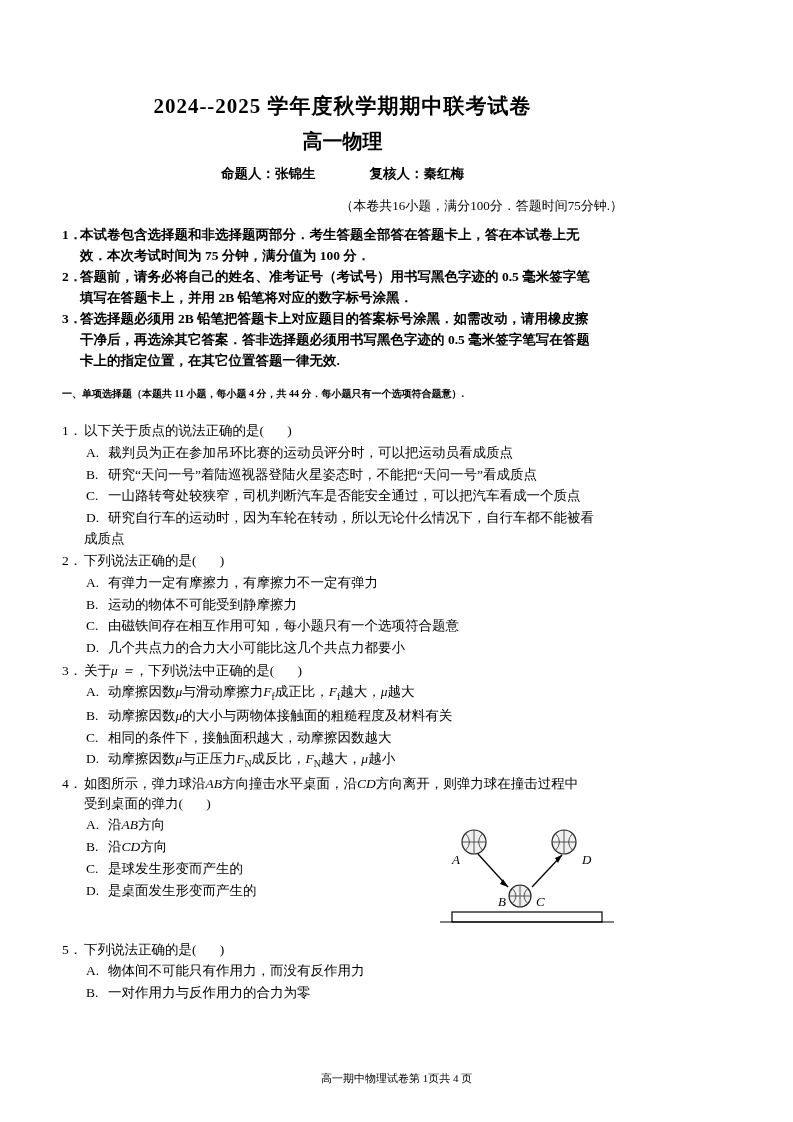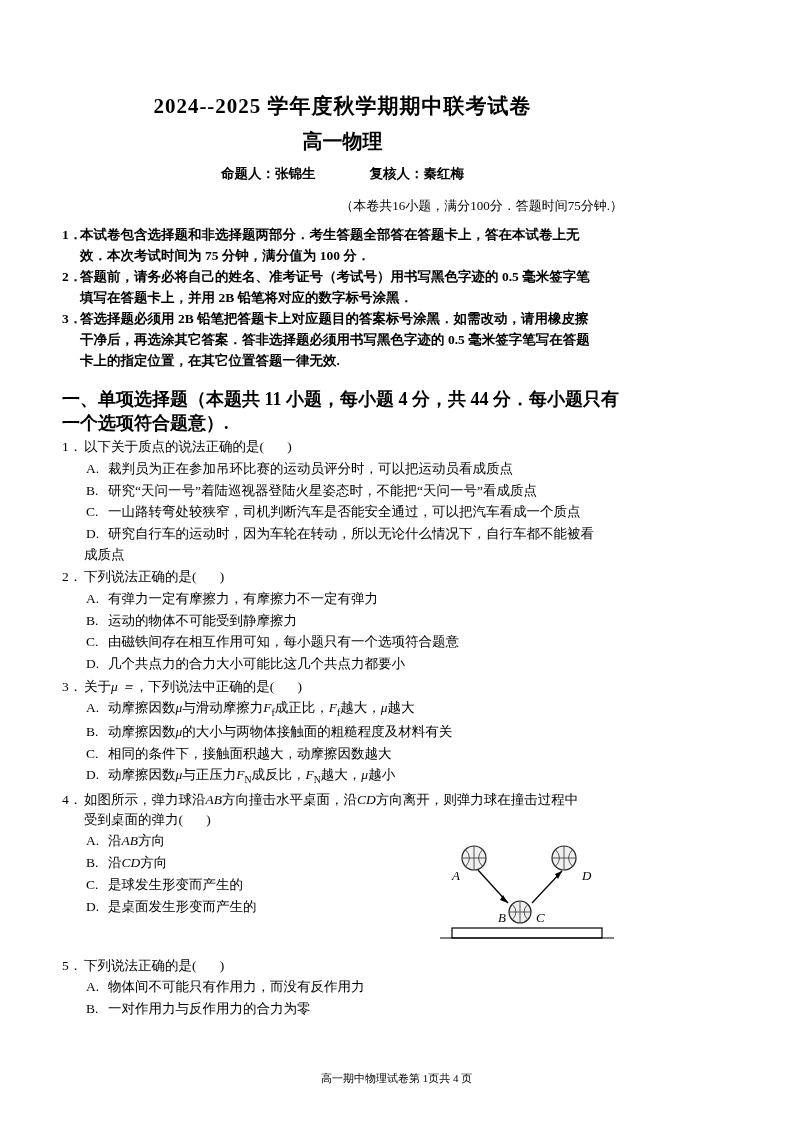--- a/index.html
+++ b/index.html
@@ -70,24 +70,24 @@
     left: 0;
     top: 0;
   }
   .notice-cont {
     font-size: 13.5px;
     font-weight: bold;
     line-height: 1.55;
     padding-left: 18px;
   }
   .section-head {
-    font-size: 18px;
+    font-size: 10px;
     font-weight: bold;
     margin-top: 16px;
-    margin-bottom: 2px;
+    margin-bottom: 20px;
   }
   .q {
     font-size: 13.5px;
     line-height: 1.5;
     position: relative;
     padding-left: 22px;
     margin-top: 2px;
   }
   .q .qnum {
     position: absolute;

